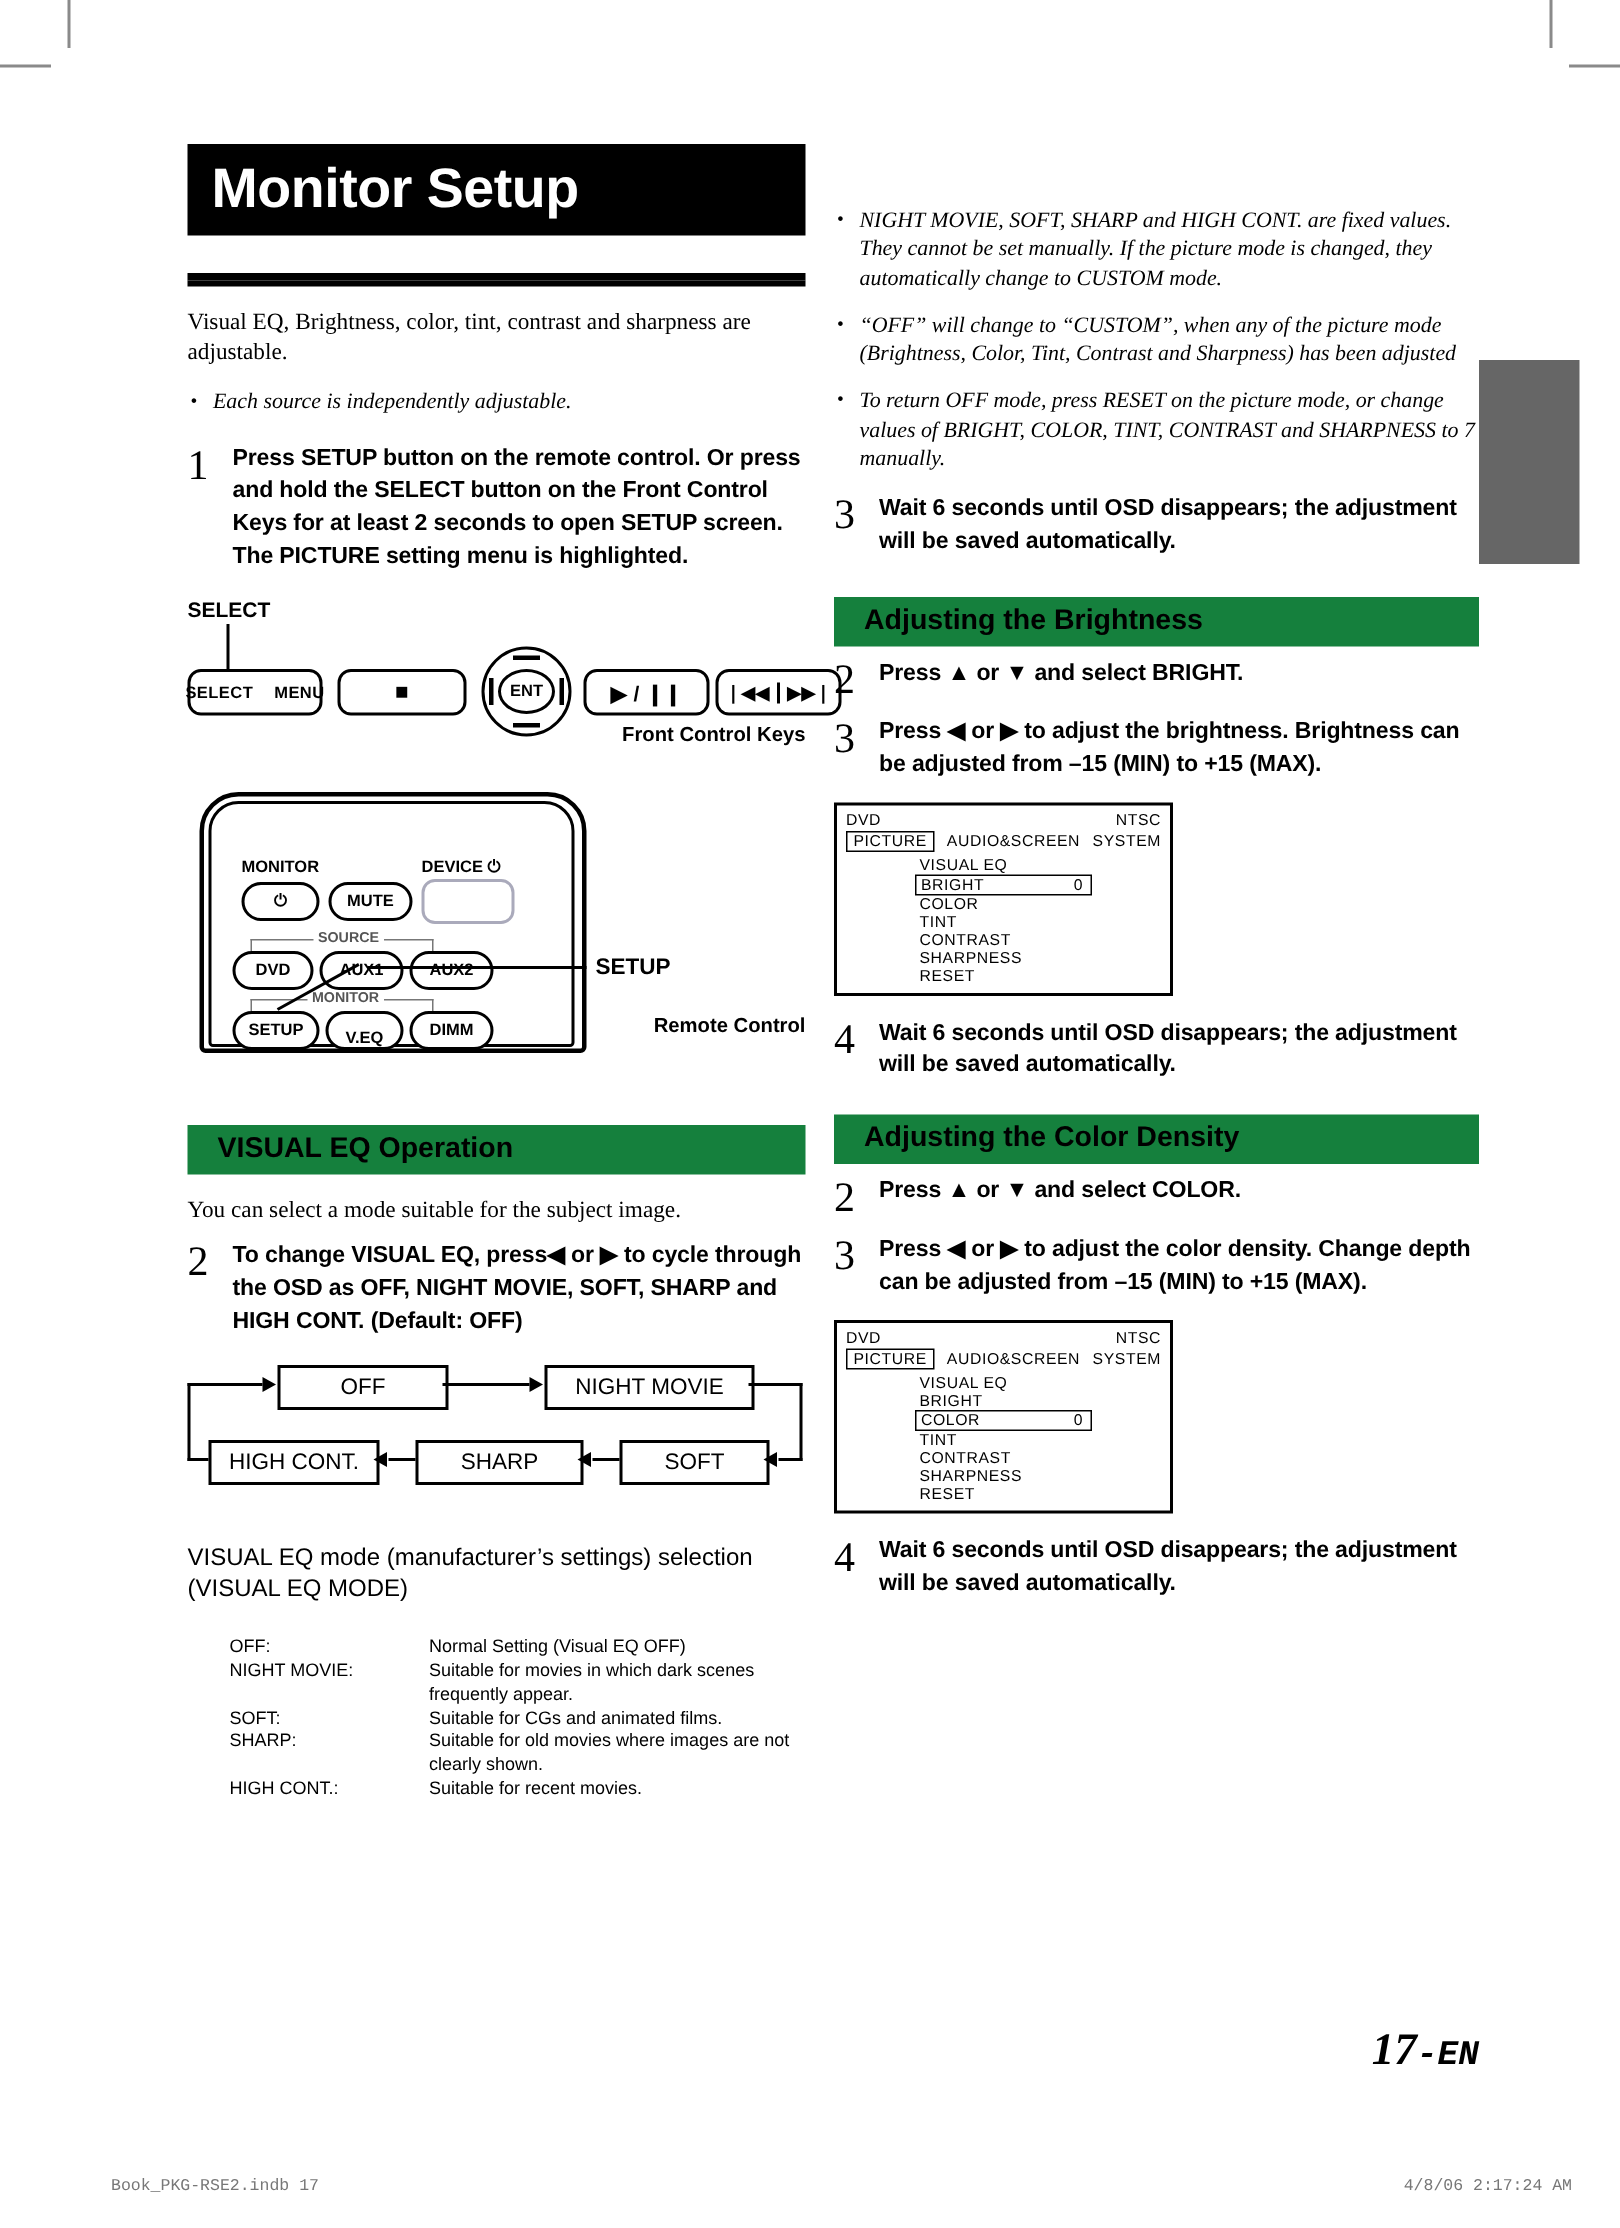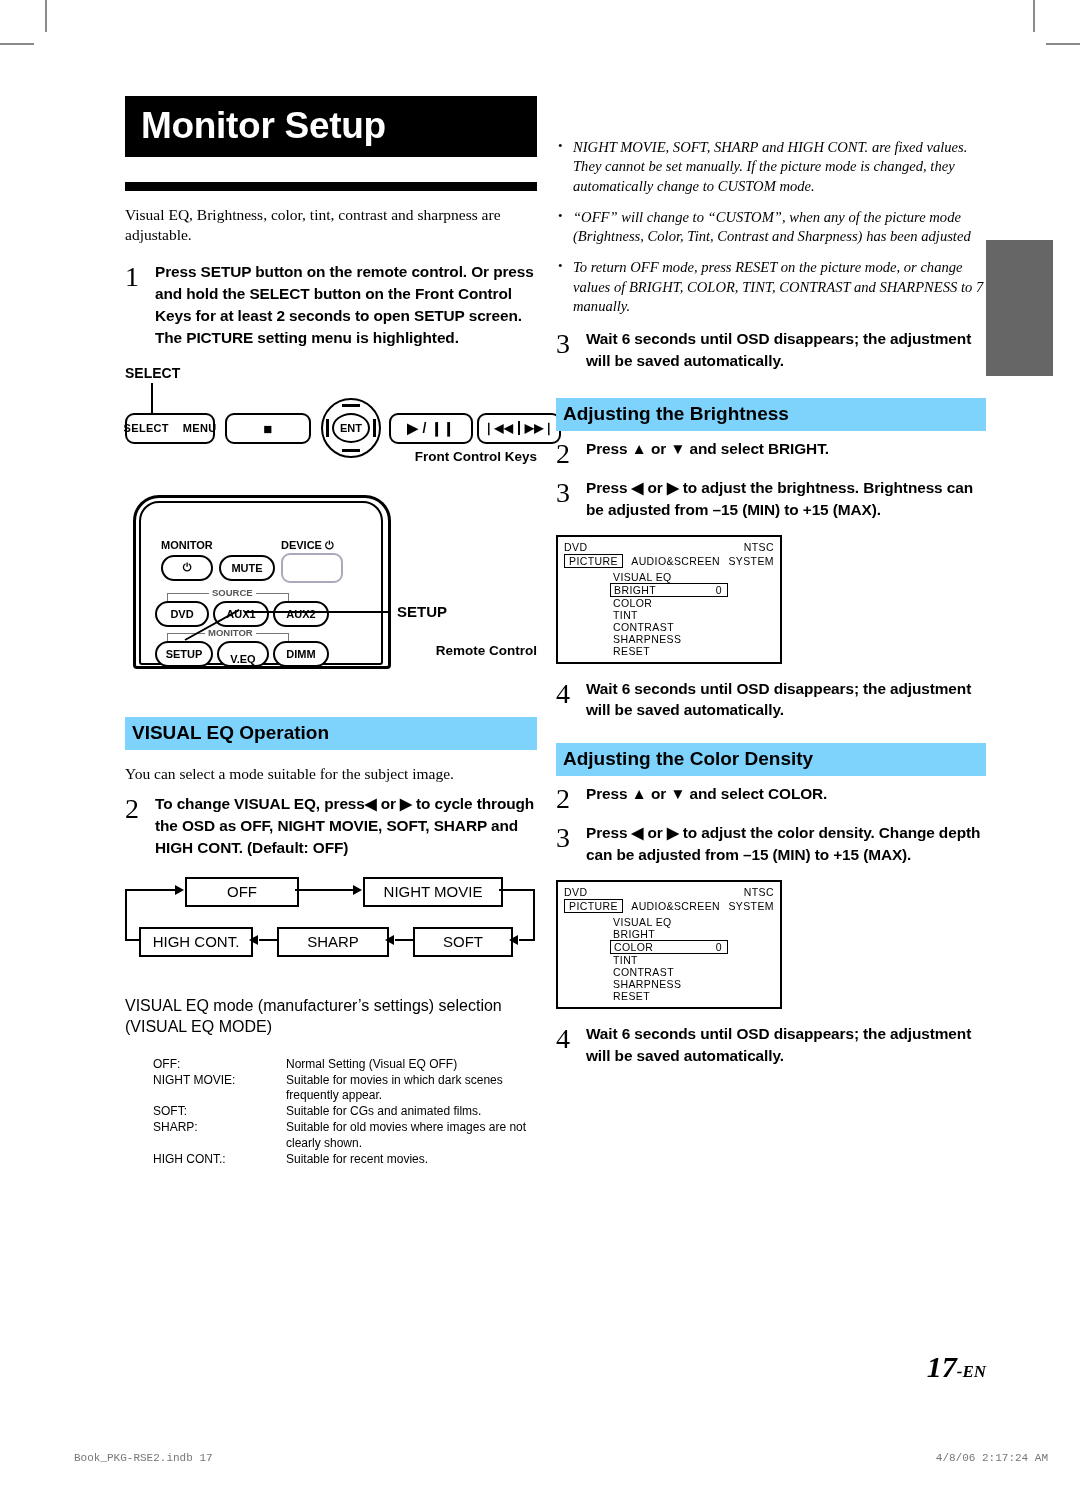--- a/index.html
+++ b/index.html
@@ -39,21 +39,21 @@
   ul.notes.spaced li{margin-bottom:12px;}
 
   
   .step{display:flex;margin-top:16px;}
   .step .num{font-family:"Liberation Serif",serif;font-size:28px;line-height:1;width:30px;
     flex:0 0 30px;padding-top:2px;}
   .step .txt{font-weight:bold;font-size:15.4px;line-height:1.42;letter-spacing:-0.1px;}
   .step.tight{margin-top:9px;}
 
   
-  .h2bar{background:#7dd3fc;font-weight:bold;font-size:19px;padding:5px 0 6px 7px;margin-top:26px;}
+  .h2bar{background:#15803d;font-weight:bold;font-size:19px;padding:5px 0 6px 20px;margin-top:26px;}
 
   
   .fck{position:relative;height:118px;margin-top:16px;}
   .fck .lbl{font-weight:bold;font-size:14px;position:absolute;left:0;top:0;}
   .fck .lead{position:absolute;left:26px;top:18px;width:2px;height:30px;background:#000;}
   .pill{position:absolute;border:2.5px solid #000;border-radius:9px;height:27px;
     display:flex;align-items:center;justify-content:center;background:#fff;}
   .pill .k{font-weight:bold;font-size:11px;letter-spacing:0.3px;}
   .divline{width:2px;height:17px;background:#000;margin:0 7px;}
   .fck .caption{position:absolute;right:0;top:84px;font-weight:bold;font-size:13.5px;}
@@ -103,21 +103,21 @@
   .osd .tabs{position:absolute;left:6px;top:17px;right:6px;display:flex;justify-content:space-between;align-items:center;}
   .osd .tabsel{border:1.5px solid #000;padding:0 4px;}
   .osd .menu{position:absolute;left:52px;top:34px;}
   .osd .mi{height:12px;line-height:12px;padding-left:3px;}
   .osd .mi.sel{border:1.5px solid #000;width:118px;display:flex;justify-content:space-between;
     padding:0 5px 0 3px;box-sizing:border-box;height:14px;line-height:12px;}
 
   
   .pageno{position:absolute;right:94px;top:1350px;font-family:"Liberation Serif",serif;
     font-weight:bold;font-style:italic;font-size:30px;}
-  .pageno .en{font-size:17px;}
+  .pageno .en{font-size:23px;font-family:Liberation Mono, monospace;}
   .prn{position:absolute;top:1452px;font-family:"Liberation Mono",monospace;font-size:11px;color:#777;}
   .prn.l{left:74px;}
   .prn.r{right:32px;}
 </style>
 </head>
 <body>
 
 <div class="page">
 
   <div class="cm v" style="left:45px;top:0;"></div>
@@ -131,20 +131,21 @@
     <div class="chapter">Monitor Setup</div>
 
     <div class="h1wrap">
       <div class="rule-top"></div>
       <div class="rule-bot"></div>
     </div>
 
     <div class="serif p-intro">Visual EQ, Brightness, color, tint, contrast and sharpness are adjustable.</div>
 
     <ul class="notes">
+      <li>Each source is independently adjustable.</li>
     </ul>
 
     <div class="step">
       <div class="num">1</div>
       <div class="txt">Press SETUP button on the remote control. Or press and hold the SELECT button on the Front Control Keys for at least 2 seconds to open SETUP screen. The PICTURE setting menu is highlighted.</div>
     </div>
 
     <div class="fck">
       <div class="lbl">SELECT</div>
       <div class="lead"></div>

